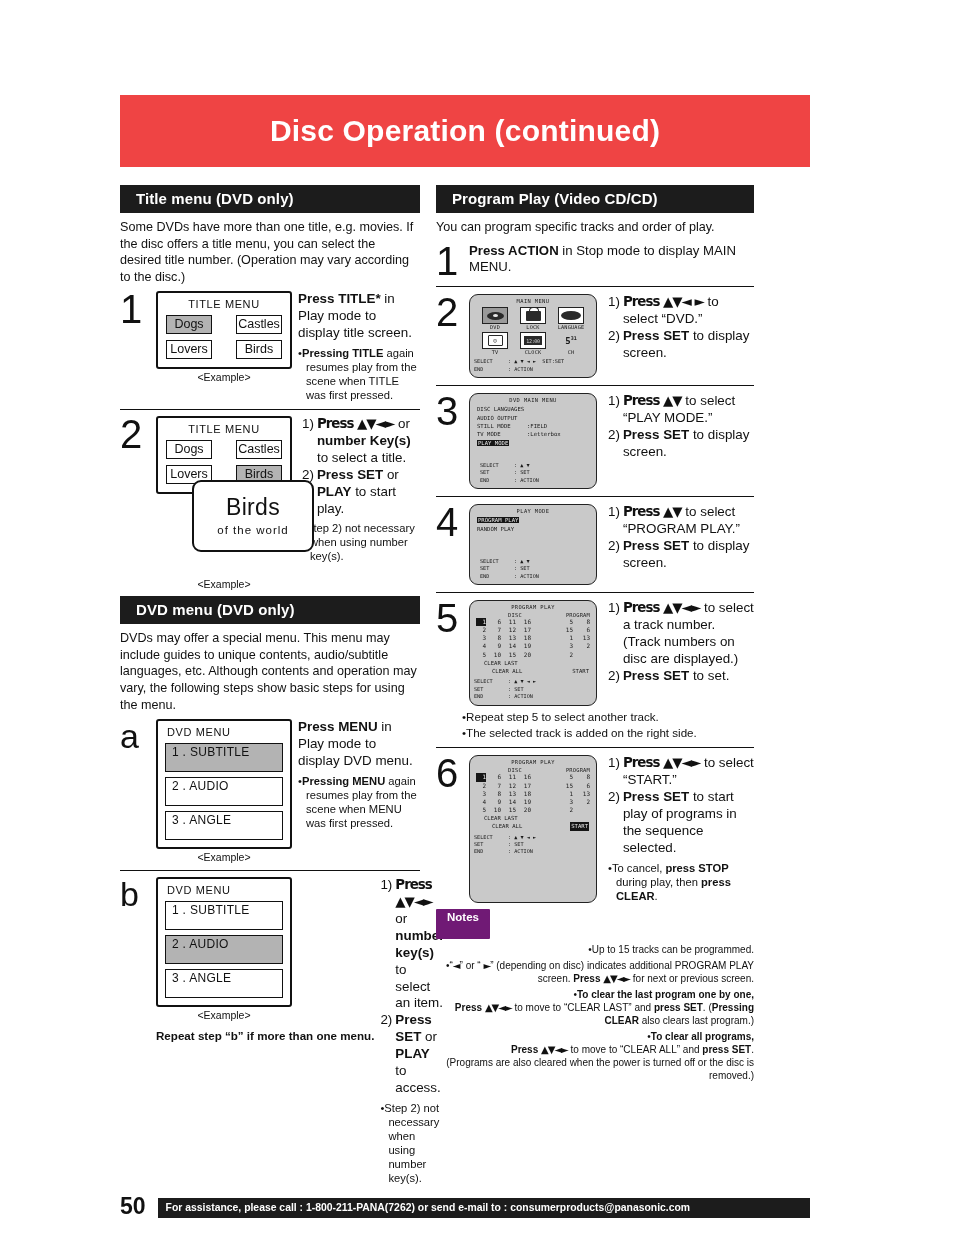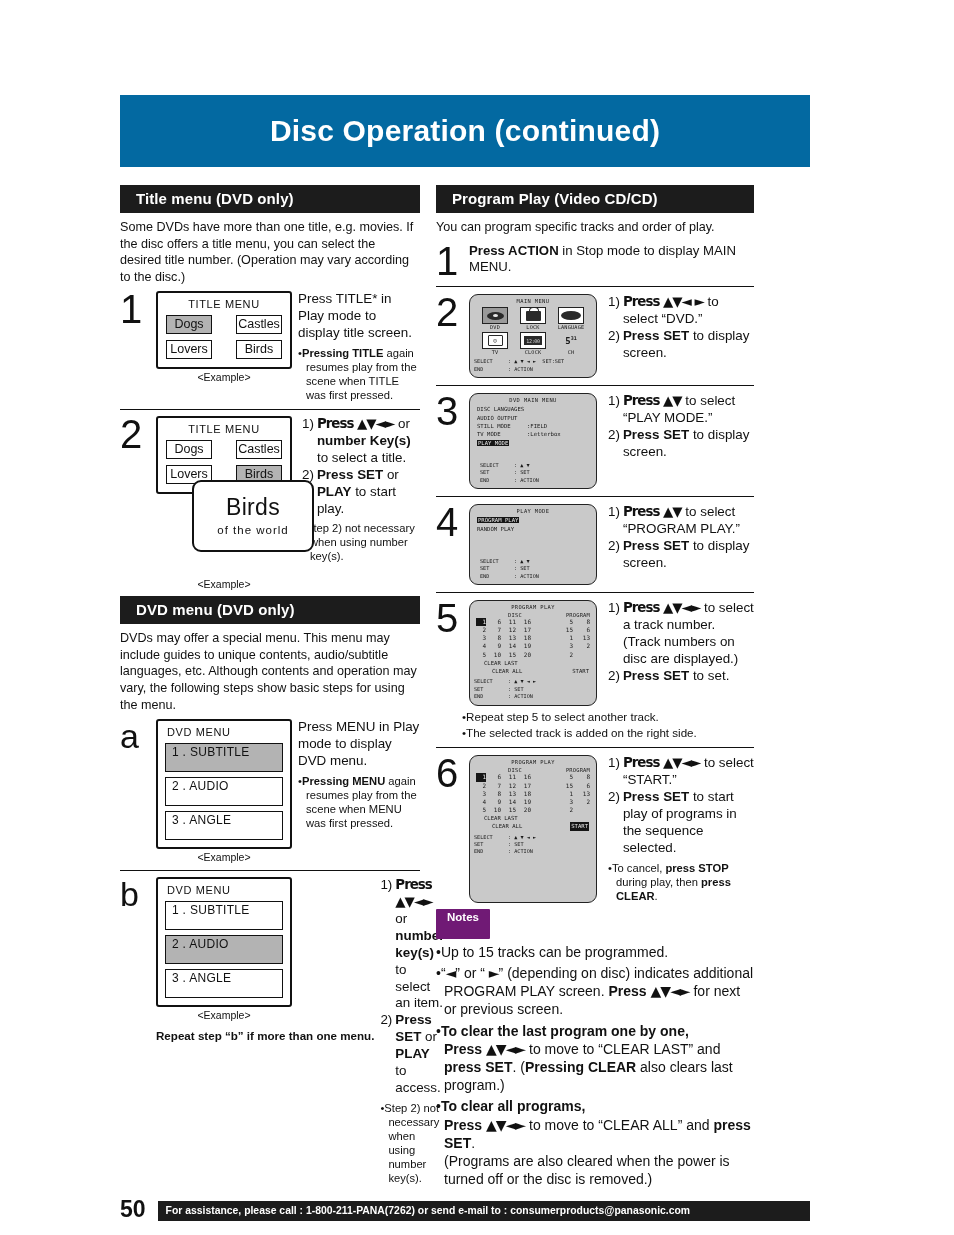--- a/index.html
+++ b/index.html
@@ -8,21 +8,21 @@
     background: #ffffff;
     font-family: "Liberation Sans", sans-serif;
     color: #111;
     position: relative;
     overflow: hidden;
   }
   .page { position: absolute; left: 120px; top: 95px; width: 690px; }
 
   
   .title-banner {
-    background: #0369a1; color: #fff;
+    background: #ef4444; color: #fff;
     height: 72px; display: flex; align-items: center; justify-content: center;
     font-size: 30px; font-weight: bold; letter-spacing: .2px;
   }
 
   
   .columns { display: flex; gap: 16px; margin-top: 18px; }
   .col-left { width: 300px; }
   .col-right { width: 318px; }
 
   .section-bar {
@@ -33,21 +33,21 @@
 
   
   .step { display: flex; gap: 6px; padding-top: 6px; }
   .step-num {
     font-size: 40px; font-weight: normal; line-height: .92;
     width: 30px; flex: none; text-align: left; font-family: "Liberation Sans", sans-serif;
   }
   .step-num.letter { font-size: 34px; line-height: 1.05; }
   .step-body { flex: 1; }
   .step-text { font-size: 13.4px; line-height: 1.26; }
-  .step-text b { font-weight: normal; }
+  .step-text b { font-weight: bold; }
   .bullets { font-size: 11.2px; line-height: 1.25; margin-top: 4px; }
   .bullets li { list-style: none; text-indent: -8px; padding-left: 8px; margin-top: 2px; }
   .bullets li::before { content: "\2022 "; }
   .ol { font-size: 13.4px; line-height: 1.26; }
   .ol .li { display: flex; gap: 3px; }
   .ol .marker { flex: none; }
   .hr { border-top: 1.4px solid #111; margin-top: 7px; }
 
   
   .menu-box {
@@ -133,21 +133,21 @@
 
   .rstep { display:flex; gap: 7px; padding-top: 7px; }
   .rstep .step-num { width: 26px; }
   .rtext { flex: 1; font-size: 13.2px; line-height: 1.26; }
 
   
   .notes-badge {
     display:inline-block; background:#701a75; color:#fff; font-weight:bold;
     font-size: 11.5px; border-radius: 1px; padding: 2px 11px 16px; margin-top: 6px;
   }
-  .notes { font-size: 14px; line-height: 1.3; margin-top: 4px; }
+  .notes { font-size: 10px; line-height: 1.3; margin-top: 4px; text-align: right; }
   .notes li { list-style:none; text-indent:-8px; padding-left:8px; margin-top: 3px; }
   .notes li::before { content: "\2022 "; }
   .notes b { font-weight: bold; }
 
   
   .footer { display:flex; align-items:flex-end; gap: 12px; margin-top: 10px; }
   .pageno { font-size: 23px; font-weight: bold; line-height: 1; }
   .assist {
     background:#1c1c1c; color:#fff; font-size: 10.4px; font-weight:bold;
     padding: 4px 8px 5px; flex: 1;

